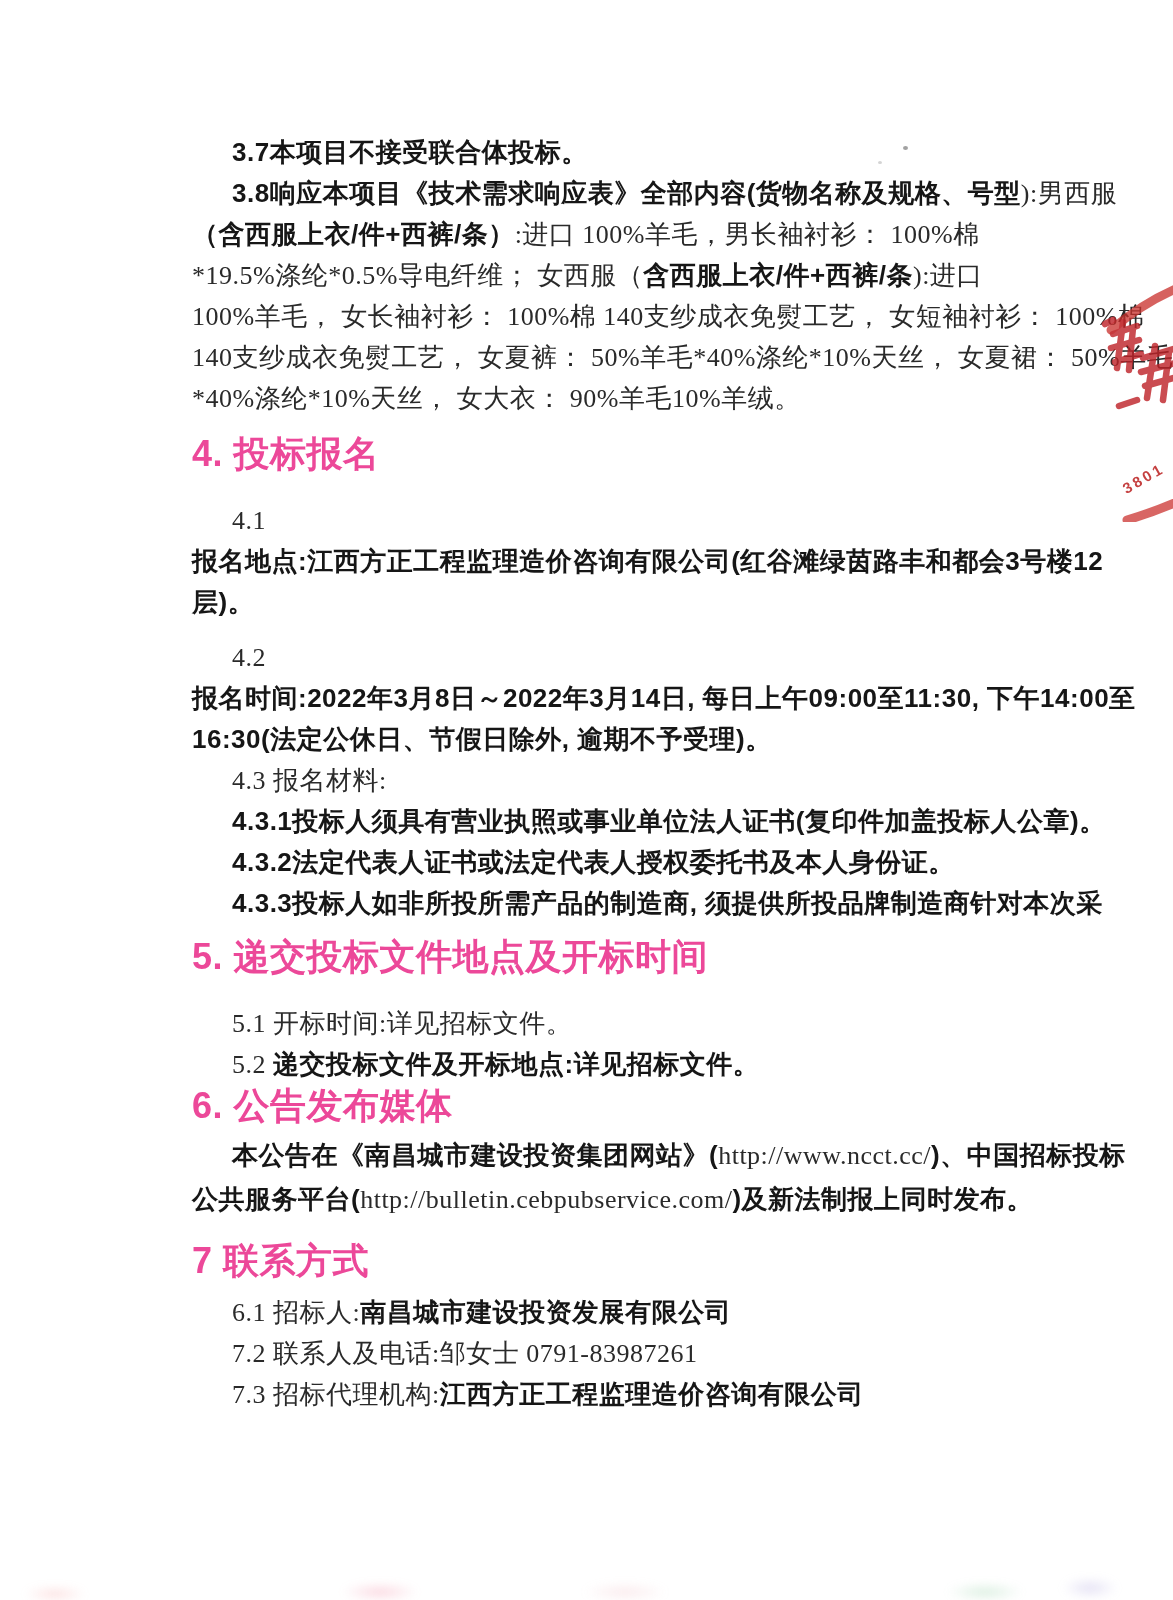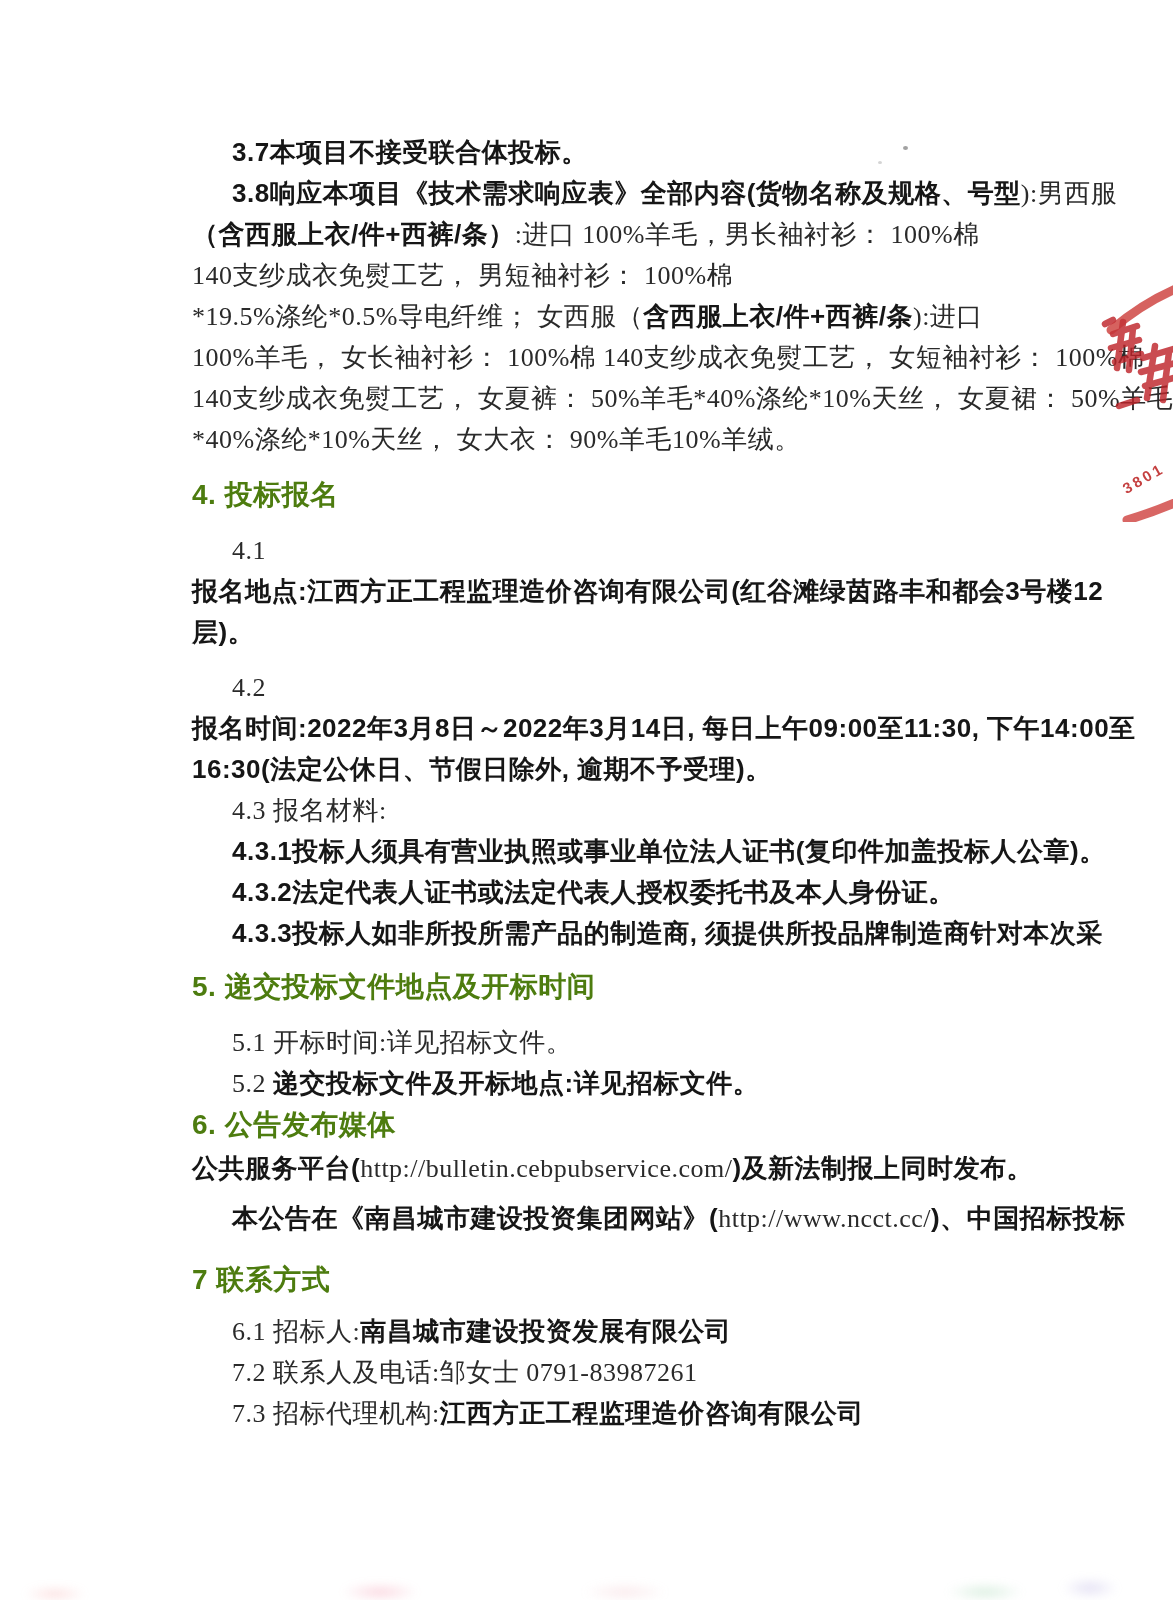--- a/index.html
+++ b/index.html
@@ -28,26 +28,26 @@
   }
   .ind { padding-left:40px; }
   .hei {
     font-family:"Liberation Sans", sans-serif;
     font-weight:700;
     color:#161616;
   }
   .heading {
     font-family:"Liberation Sans", sans-serif;
     font-weight:700;
-    font-size:28px;
-    color:#4d7c0f;
+    font-size:36px;
+    color:#ec4899;
   }
   .mt2{margin-top:14px}.mt3{margin-top:3px}.mt9{margin-top:9px}
   .mt11{margin-top:11px}.mt12{margin-top:12px}.mt14{margin-top:14px}
-  .mt15{margin-top:15px}.mt18{}.mt20{margin-top:20px}
+  .mt15{margin-top:26px}.mt18{}.mt20{margin-top:20px}
 
   
   .stamp-svg {
     position:absolute;
     left:1093px; top:272px;
     width:140px; height:250px;
     opacity:0.92;
     pointer-events:none;
   }
   
@@ -78,21 +78,20 @@
 <body>
 
 <div class="page">
 
   <div class="content">
 
     <section>
       <div class="ln ind hei">3.7本项目不接受联合体投标。</div>
       <div class="ln ind"><span class="hei">3.8响应本项目《技术需求响应表》全部内容(货物名称及规格、号型</span><span>):男西服</span></div>
       <div class="ln"><span class="hei">（含西服上衣/件+西裤/条）</span><span>:进口 100%羊毛，男长袖衬衫： 100%棉</span></div>
-      <div class="ln">140支纱成衣免熨工艺， 男短袖衬衫： 100%棉</div>
       <div class="ln"><span>*19.5%涤纶*0.5%导电纤维； 女西服（</span><span class="hei">含西服上衣/件+西裤/条</span><span>):进口</span></div>
       <div class="ln">100%羊毛， 女长袖衬衫： 100%棉 140支纱成衣免熨工艺， 女短袖衬衫： 100%棉</div>
       <div class="ln">140支纱成衣免熨工艺， 女夏裤： 50%羊毛*40%涤纶*10%天丝， 女夏裙： 50%羊毛</div>
       <div class="ln">*40%涤纶*10%天丝， 女大衣： 90%羊毛10%羊绒。</div>
     </section>
 
     <section>
       <div class="ln heading mt14">4. 投标报名</div>
       <div class="ln ind mt15">4.1</div>
       <div class="ln hei">报名地点:江西方正工程监理造价咨询有限公司(红谷滩绿茵路丰和都会3号楼12</div>
@@ -107,22 +106,22 @@
     </section>
 
     <section>
       <div class="ln heading mt12">5. 递交投标文件地点及开标时间</div>
       <div class="ln ind mt15">5.1 开标时间:详见招标文件。</div>
       <div class="ln ind"><span>5.2 </span><span class="hei">递交投标文件及开标地点:详见招标文件。</span></div>
     </section>
 
     <section>
       <div class="ln heading mt18">6. 公告发布媒体</div>
+      <div class="ln ind mt9"><span class="hei">本公告在《南昌城市建设投资集团网站》(</span><span>http://www.ncct.cc/</span><span class="hei">)、中国招标投标</span></div>
       <div class="ln mt3"><span class="hei">公共服务平台(</span><span>http://bulletin.cebpubservice.com/</span><span class="hei">)及新法制报上同时发布。</span></div>
-      <div class="ln ind mt9"><span class="hei">本公告在《南昌城市建设投资集团网站》(</span><span>http://www.ncct.cc/</span><span class="hei">)、中国招标投标</span></div>
     </section>
 
     <section>
       <div class="ln heading mt20">7 联系方式</div>
       <div class="ln ind mt11"><span>6.1 招标人:</span><span class="hei">南昌城市建设投资发展有限公司</span></div>
       <div class="ln ind">7.2 联系人及电话:邹女士 0791-83987261</div>
       <div class="ln ind"><span>7.3 招标代理机构:</span><span class="hei">江西方正工程监理造价咨询有限公司</span></div>
     </section>
 
   </div>

